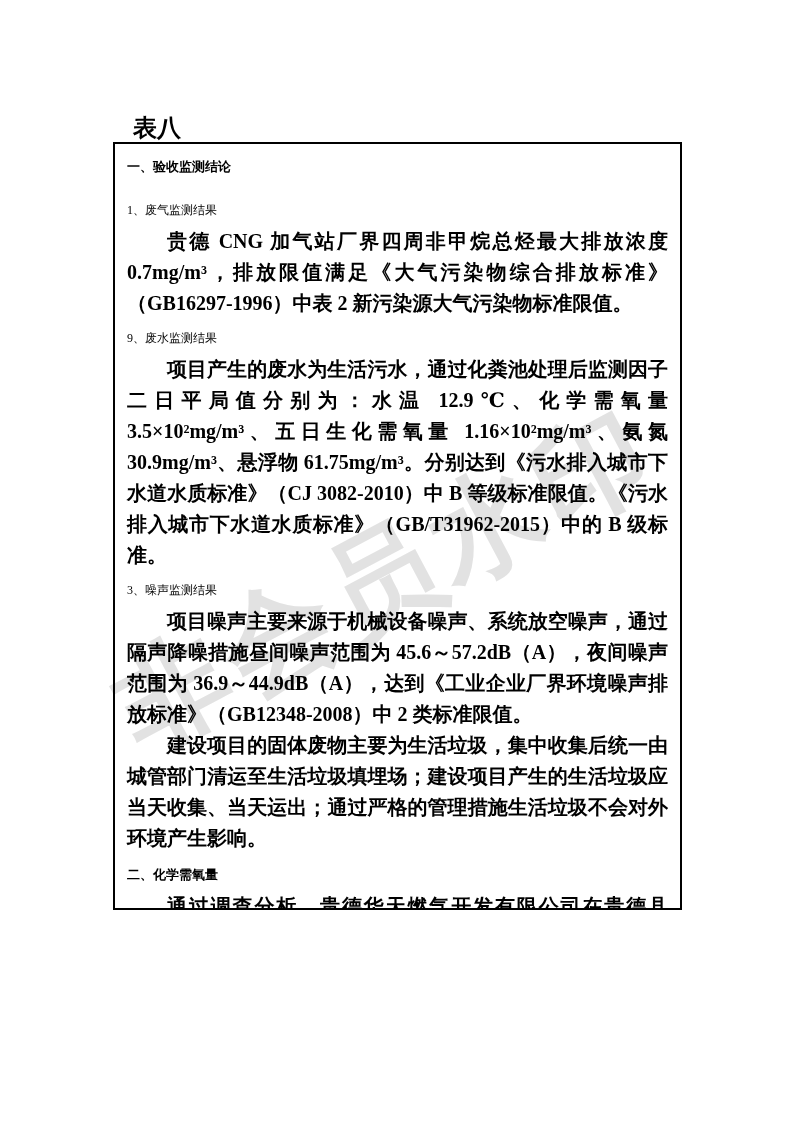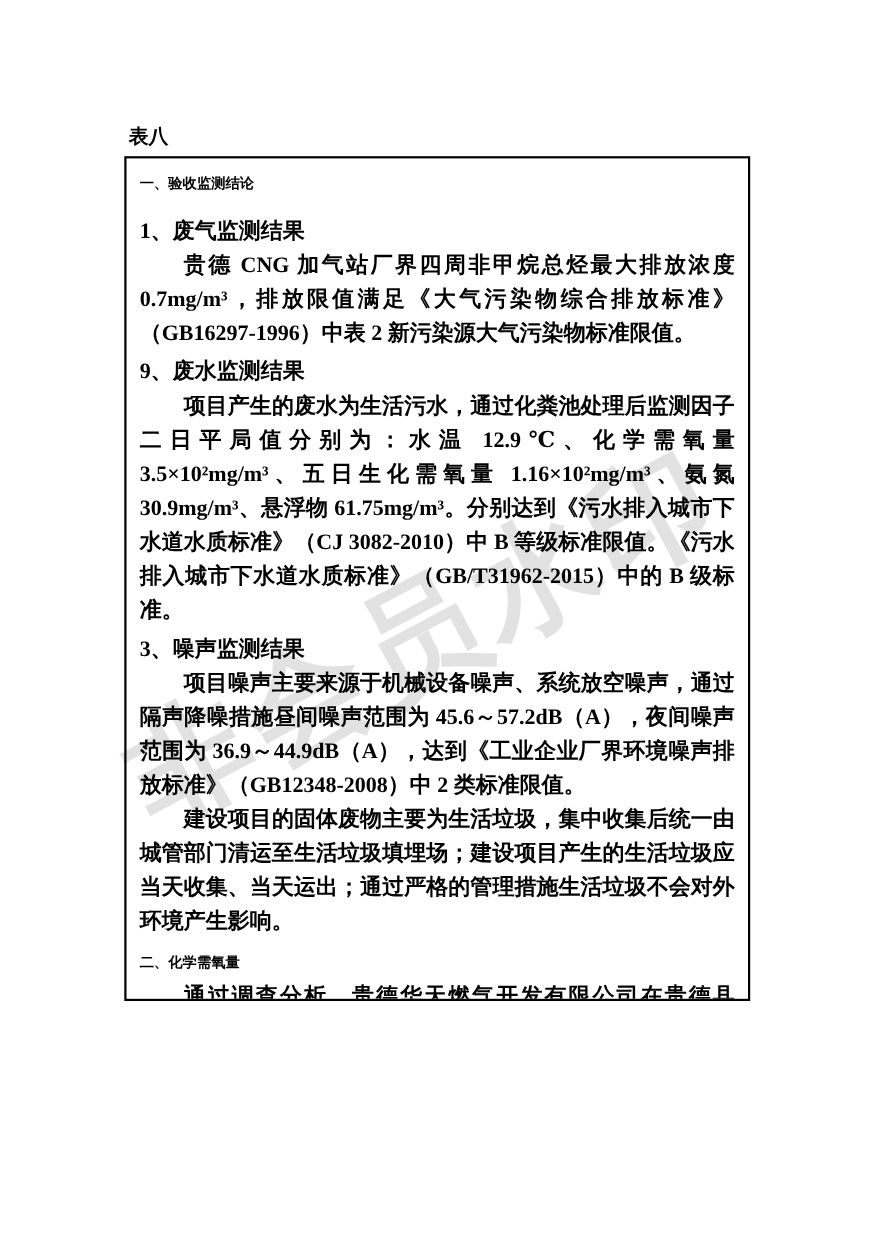--- a/index.html
+++ b/index.html
@@ -31,23 +31,23 @@
     white-space: nowrap;
     color: #e2e2e2;
     transform: rotate(-28deg);
     transform-origin: 50% 50%;
     z-index: 0;
     font-weight: bold;
     user-select: none;
   }
   .table-label {
     position: absolute;
-    left: 117px;
+    left: 133px;
     top: 112px;
-    font-size: 18px;
+    font-size: 24px;
     font-weight: bold;
     z-index: 2;
   }
   .content-box {
     position: absolute;
     left: 113px;
     top: 142px;
     width: 569px;
     height: 768px;
     border: 2px solid #000000;
@@ -59,22 +59,22 @@
   .h-main {
     font-size: 13px;
     font-weight: bold;
     line-height: 30px;
     margin: 2px 0 13px 0;
   }
   .h-main.overall {
     margin: 6px 0 1px 0;
   }
   .h-sub {
-    font-size: 20px;
-    font-weight: bold;
+    font-size: 12px;
+    font-weight: normal;
     line-height: 30px;
     margin: 4px 0 1px 0;
   }
   .para {
     font-size: 20px;
     line-height: 31px;
     text-indent: 2em;
     text-align: justify;
     margin: 0;
     font-weight: bold;

